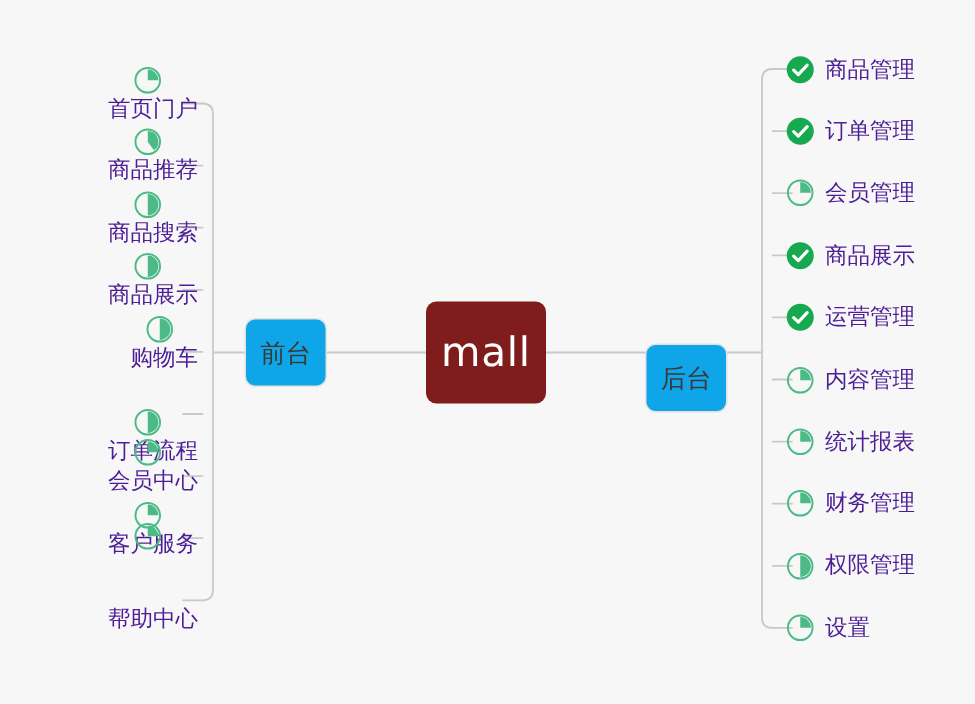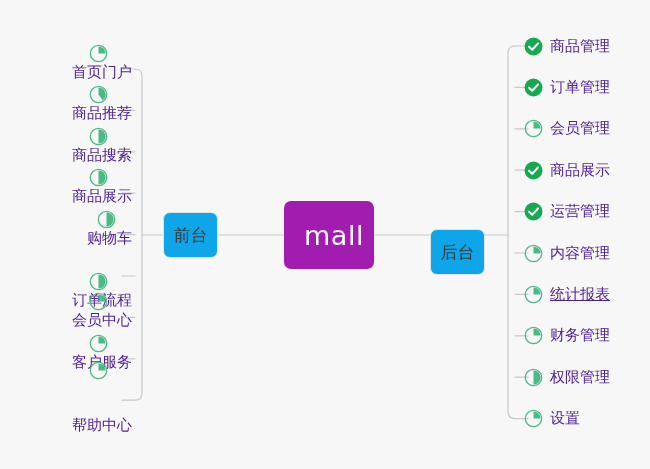--- a/index.html
+++ b/index.html
@@ -124,21 +124,21 @@
         <path d="M 528 294.4 L 515.0 294.4"></path>
         <path d="M 528 335.8 L 515.0 335.8"></path>
         <path d="M 528 377.2 L 515.0 377.2"></path>
         <path d="M 528 418.6 L 515.0 418.6"></path>
         <path d="M 515 46 Q 508 46 508 53 L 508 411.59999999999997 Q 508 418.59999999999997 515 418.59999999999997"></path>
         <path d="M 508 235 L 485 235"></path>
         <path d="M 430 235 L 364 235"></path>
       </g>
   </svg>
 
-  <div class="center-node" style="background: #a21caf; color: rgb(255, 255, 255); padding-left: 10px;">
+  <div class="center-node" style="background: #7f1d1d; color: rgb(255, 255, 255);">
     <span>mall</span>
   </div>
 
   <div class="branch-node branch-left">
     <span>前台</span>
   </div>
 
   <div class="branch-node branch-right">
     <span>后台</span>
   </div>
@@ -193,21 +193,21 @@
         </svg>
         <span class="leaf-label">会员中心</span>
       </div>
       <div class="leaf leaf-left" style="top: 345.8px;">
         <svg viewBox="0 0 19 19" class="status-icon">
           <circle cx="9.5" cy="9.5" r="8.2" fill="none" stroke="#4cba87" stroke-width="1.3"></circle>
           <path d="M 9.5 9.5 L 9.5 2.4000000000000004 A 7.1 7.1 0 0 1 16.6 9.5 Z" fill="#4cba87"></path>
         </svg>
         <span class="leaf-label">客户服务</span>
       </div>
-      <div class="leaf leaf-left" style="top: 409px; gap: 36px;">
+      <div class="leaf leaf-left" style="top: 396px; gap: 36px;">
         <svg viewBox="0 0 19 19" class="status-icon">
           <circle cx="9.5" cy="9.5" r="8.2" fill="none" stroke="#4cba87" stroke-width="1.3"></circle>
           <path d="M 9.5 9.5 L 9.5 2.4000000000000004 A 7.1 7.1 0 0 1 16.6 9.5 Z" fill="#4cba87"></path>
         </svg>
         <span class="leaf-label">帮助中心</span>
       </div>
       <div class="leaf leaf-right" style="top: 33px;">
         <svg viewBox="0 0 19 19" class="status-icon">
           <circle cx="9.5" cy="9.5" r="9" fill="#16a950"></circle>
           <path d="M 5.1 9.7 L 8.2 12.7 L 14.1 6.4" fill="none" stroke="#ffffff" stroke-width="2.1" stroke-linecap="round" stroke-linejoin="round"></path>
@@ -242,21 +242,21 @@
         </svg>
         <span class="leaf-label">运营管理</span>
       </div>
       <div class="leaf leaf-right" style="top: 240px;">
         <svg viewBox="0 0 19 19" class="status-icon">
           <circle cx="9.5" cy="9.5" r="8.2" fill="none" stroke="#4cba87" stroke-width="1.3"></circle>
           <path d="M 9.5 9.5 L 9.5 2.4000000000000004 A 7.1 7.1 0 0 1 16.6 9.5 Z" fill="#4cba87"></path>
         </svg>
         <span class="leaf-label">内容管理</span>
       </div>
-      <div class="leaf leaf-right" style="top: 281.4px; text-decoration: underline;">
+      <div class="leaf leaf-right" style="top: 281.4px;">
         <svg viewBox="0 0 19 19" class="status-icon">
           <circle cx="9.5" cy="9.5" r="8.2" fill="none" stroke="#4cba87" stroke-width="1.3"></circle>
           <path d="M 9.5 9.5 L 9.5 2.4000000000000004 A 7.1 7.1 0 0 1 16.6 9.5 Z" fill="#4cba87"></path>
         </svg>
         <span class="leaf-label">统计报表</span>
       </div>
       <div class="leaf leaf-right" style="top: 322.8px;">
         <svg viewBox="0 0 19 19" class="status-icon">
           <circle cx="9.5" cy="9.5" r="8.2" fill="none" stroke="#4cba87" stroke-width="1.3"></circle>
           <path d="M 9.5 9.5 L 9.5 2.4000000000000004 A 7.1 7.1 0 0 1 16.6 9.5 Z" fill="#4cba87"></path>

